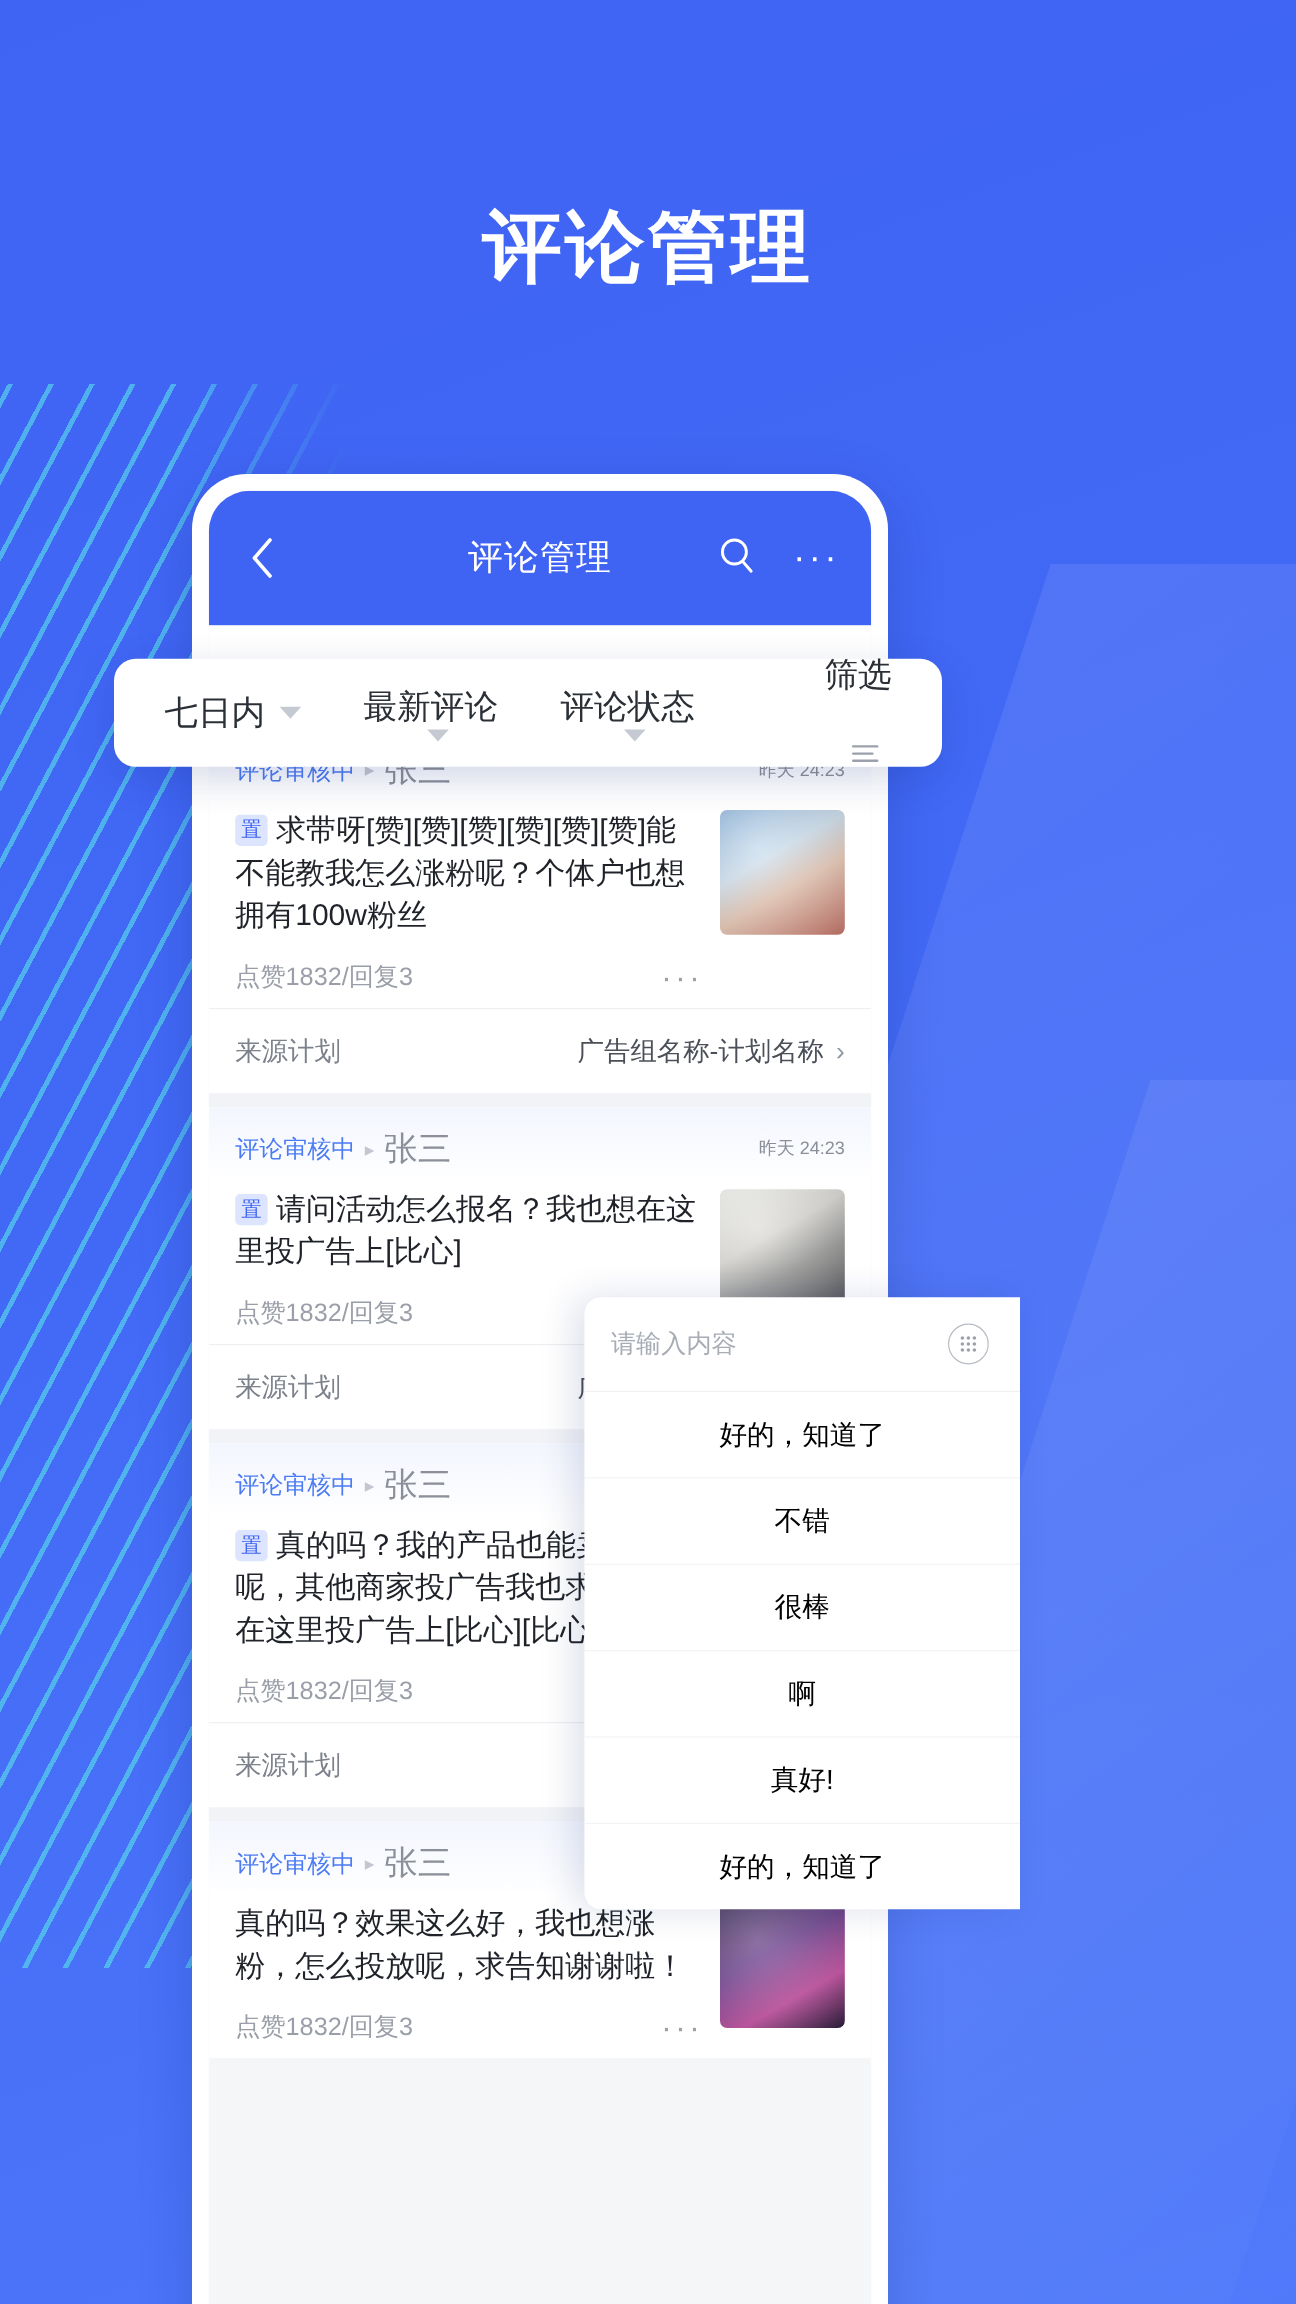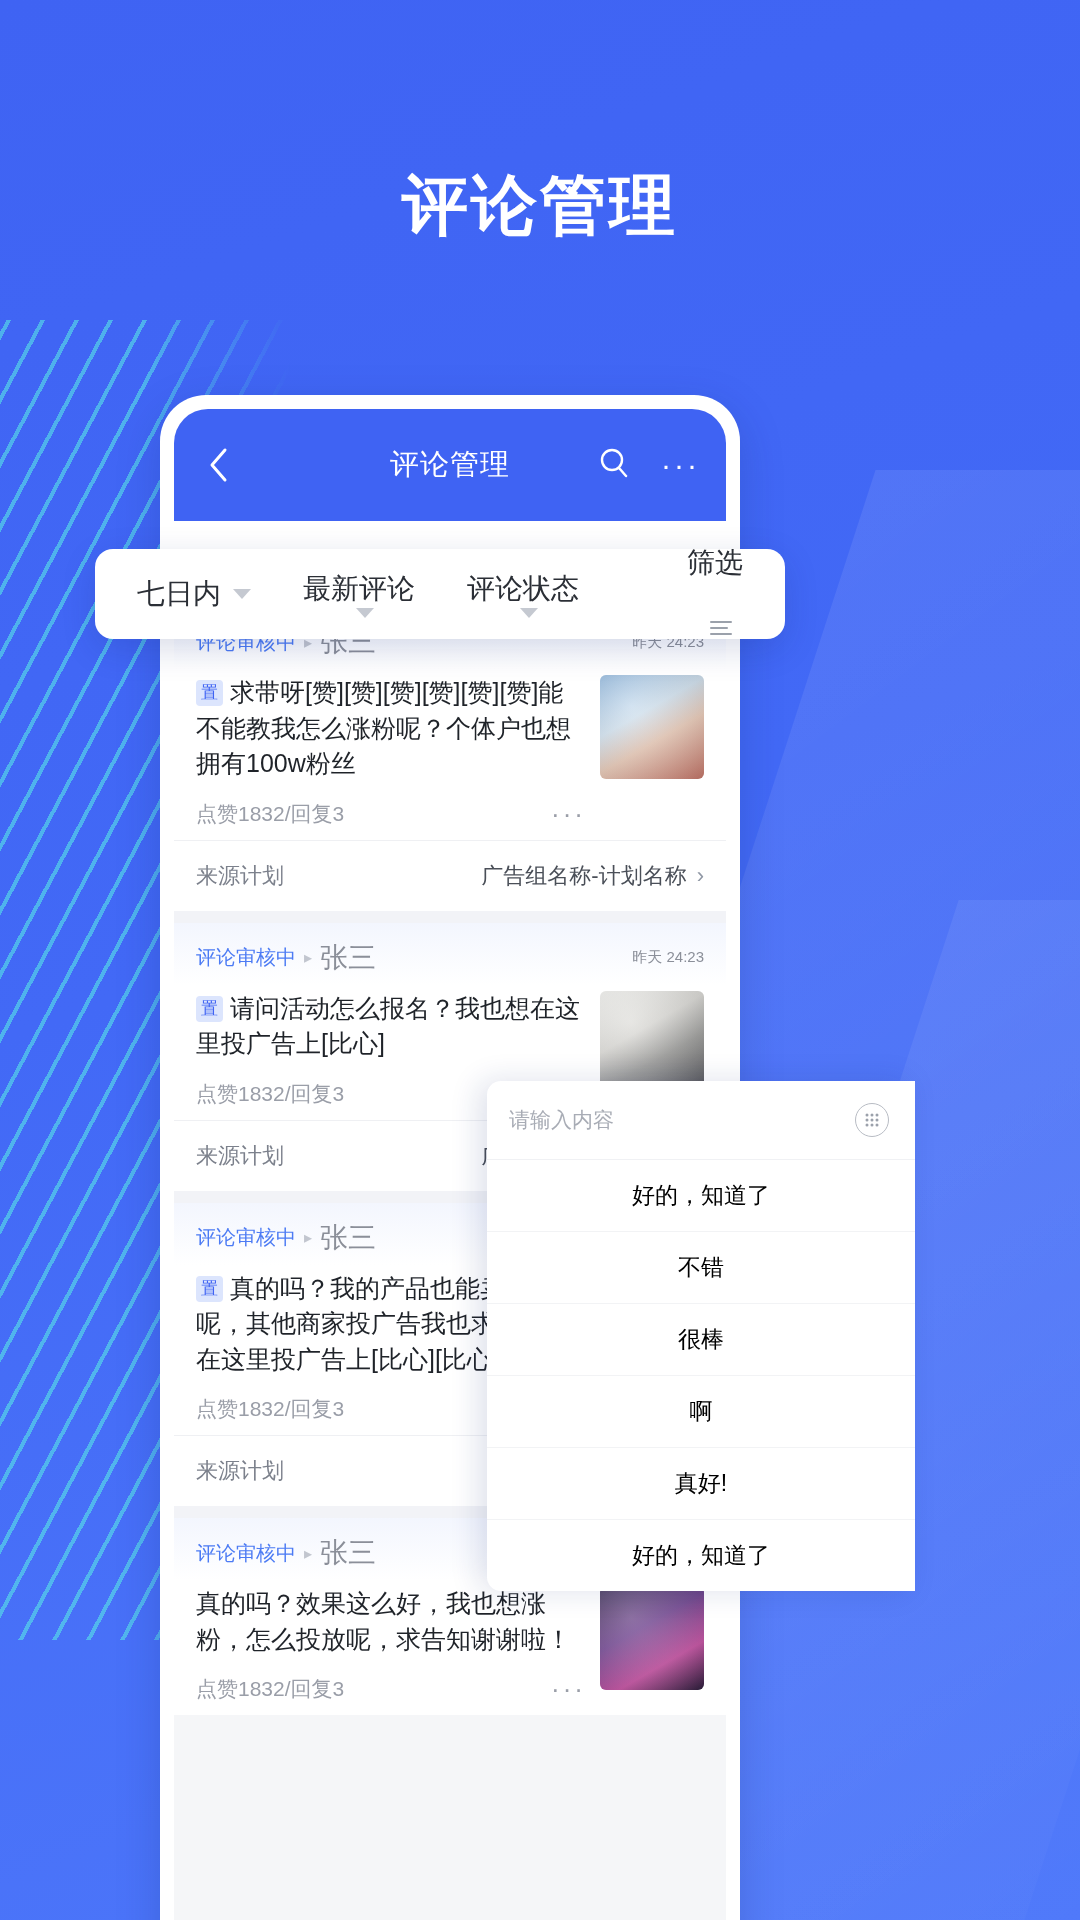--- a/index.html
+++ b/index.html
@@ -223,21 +223,21 @@
     border-top: 10px solid #C5C9D1;
     margin-left: 12px;
   }
   .filter-item.last { margin-left: auto; gap: 31px; }
   .filter-lines { margin-left: 12px; display:block; }
 
   
   .reply-popup {
     position: absolute;
     left: 487px; top: 1081px;
-    width: 428px;
+    width: 363px;
     background: #ffffff;
     border-radius: 14px 0 0 14px;
     box-shadow: -8px 0 30px rgba(20,40,110,0.14);
     z-index: 8;
     overflow: hidden;
   }
   .reply-input-row {
     display: flex; align-items: center;
     padding: 22px 26px 22px 22px;
     border-bottom: 1px solid #F0F1F4;

